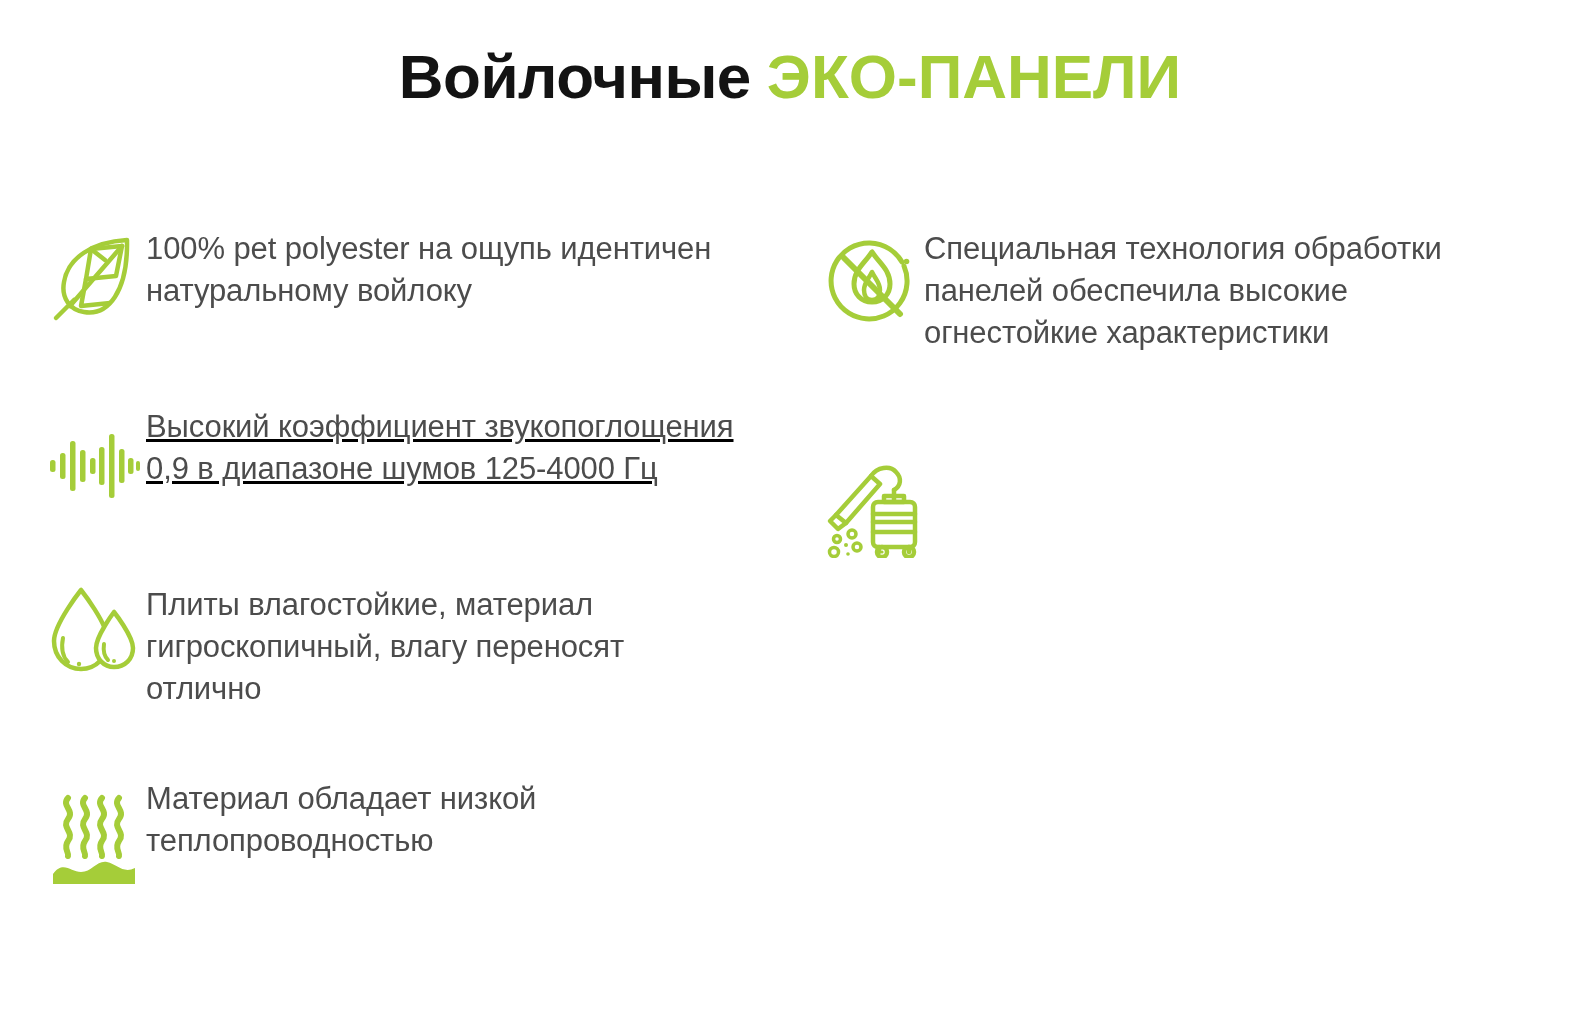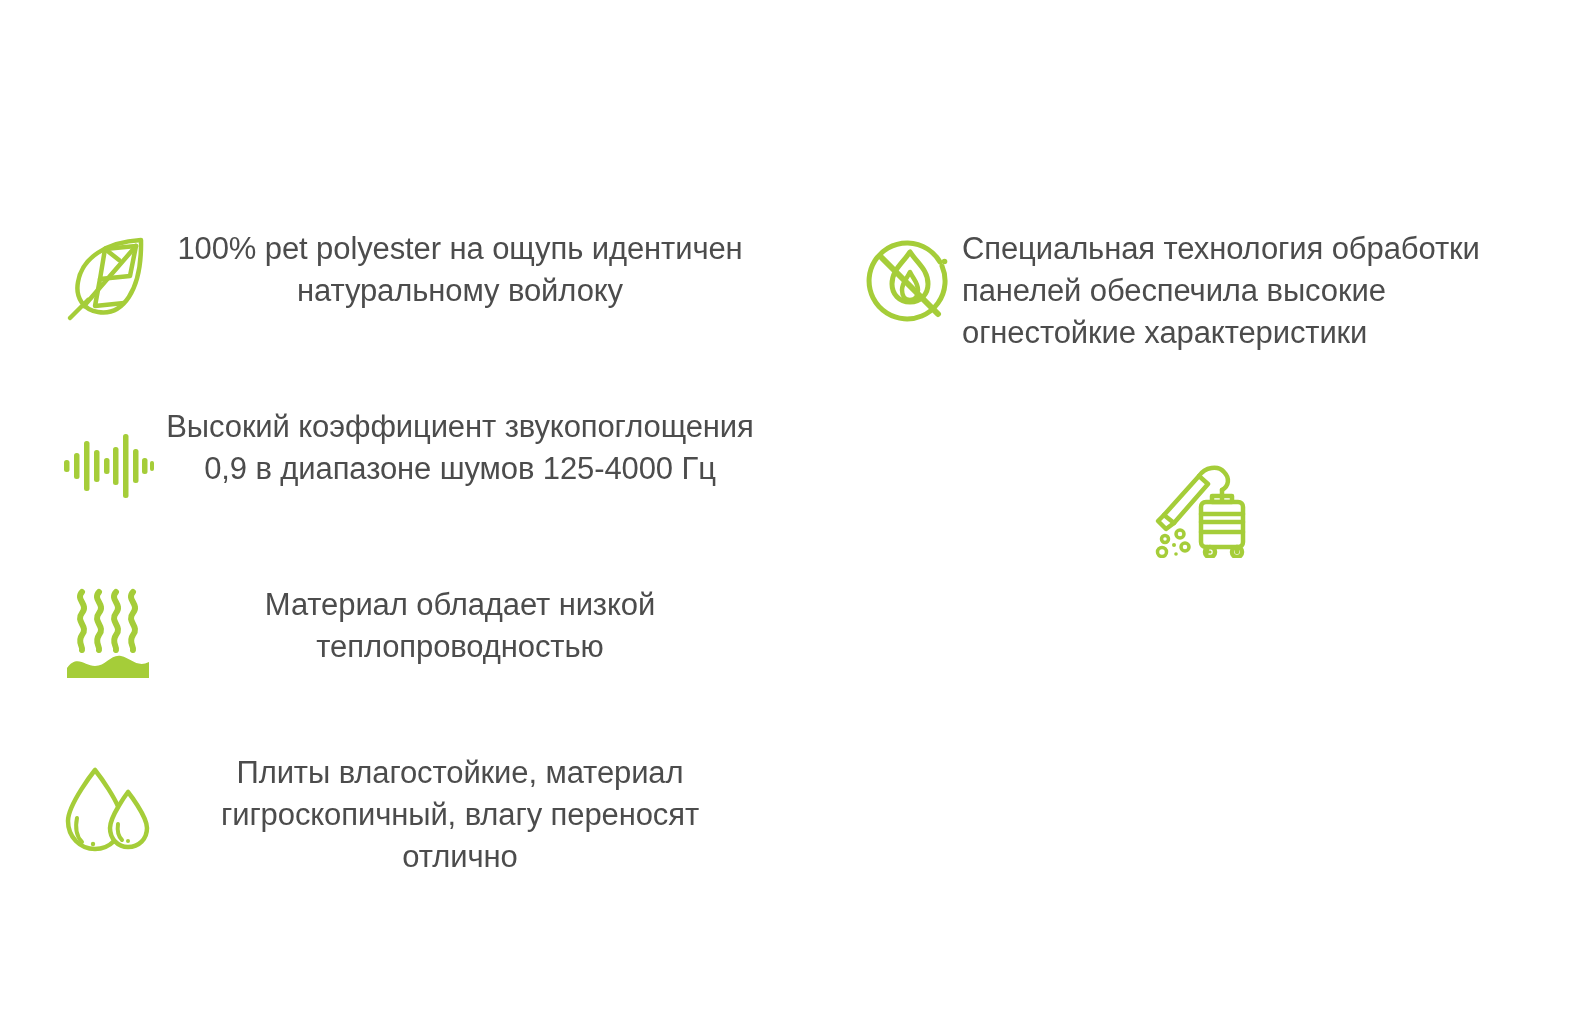--- a/index.html
+++ b/index.html
@@ -55,29 +55,27 @@
     width: 1580px;
     display: flex;
     align-items: flex-start;
   }
   .column {
     display: flex;
     flex-direction: column;
   }
   .column-left {
     width: 790px;
-    padding-left: 56px;
+    padding-left: 42px;
     box-sizing: border-box;
-    text-align: center;
   }
   .column-right {
     width: 790px;
     padding-left: 30px;
     box-sizing: border-box;
-    align-items: center;
   }
 
   .feature {
     display: flex;
     align-items: flex-start;
   }
   .feature-icon {
     width: 104px;
     min-width: 104px;
     height: 104px;
@@ -93,21 +91,21 @@
     font-size: 31px;
     line-height: 42px;
     font-weight: 400;
     letter-spacing: -0.1px;
     padding-top: 6px;
     max-width: 600px;
   }
 
   
   .column-left .feature:nth-child(1) { margin-bottom: 72px; }
-  .column-left .feature:nth-child(2) { margin-bottom: 60px; }
+  .column-left .feature:nth-child(2) { margin-bottom: 60px; text-decoration: underline; }
   .column-left .feature:nth-child(3) { margin-bottom: 62px; }
 
   
   .column-left .feature:nth-child(1) .feature-icon { margin-top: 2px; }
   .column-left .feature:nth-child(2) .feature-icon { margin-top: 14px; }
   .column-left .feature:nth-child(3) .feature-icon { margin-top: 2px; }
   .column-left .feature:nth-child(4) .feature-icon { margin-top: 14px; }
 
   
   .column-right .feature:nth-child(1) { margin-bottom: 90px; }
@@ -117,20 +115,23 @@
   .column-right .feature:nth-child(2) .feature-icon { margin-top: 14px; }
   .column-right .feature:nth-child(3) .feature-icon { margin-top: 14px; }
 
   .column-right .feature-text { max-width: 580px; }
 </style>
 </head>
 <body>
 
 <div class="poster">
 
+  <div class="title-row">
+    <span class="title-main">Войлочные</span><span class="title-accent">ЭКО-ПАНЕЛИ</span>
+  </div>
 
   <div class="columns">
 
     <div class="column column-left">
 
       <div class="feature">
         <span class="feature-icon">
           <svg width="92" height="92" viewBox="0 0 92 92" fill="none" xmlns="http://www.w3.org/2000/svg">
             <path d="M79 10 C44 12 20 28 16 52 C13 68 22 80 36 82 C60 86 80 62 79 10 Z" stroke="#a5cd39" stroke-width="4.5" stroke-linecap="round" stroke-linejoin="round"></path>
             <path d="M74 16 L22 76" stroke="#a5cd39" stroke-width="4.5" stroke-linecap="round"></path>
@@ -158,45 +159,45 @@
               <rect x="80" y="27" width="5.5" height="16" rx="2.5"></rect>
               <rect x="88" y="30" width="4" height="10" rx="2"></rect>
             </g>
           </svg>
         </span>
         <div class="feature-text">Высокий коэффициент звукопоглощения 0,9 в диапазоне шумов 125-4000 Гц</div>
       </div>
 
       <div class="feature">
         <span class="feature-icon">
-          <svg width="86" height="92" viewBox="0 0 86 92" fill="none" xmlns="http://www.w3.org/2000/svg">
-            <g stroke="#a5cd39" stroke-width="6" stroke-linecap="round" fill="none">
-              <path d="M17 6 C10 14 24 18 17 27 C10 36 24 40 17 49 C12 56 18 60 17 64"></path>
-              <path d="M34 6 C27 14 41 18 34 27 C27 36 41 40 34 49 C29 56 35 60 34 64"></path>
-              <path d="M51 6 C44 14 58 18 51 27 C44 36 58 40 51 49 C46 56 52 60 51 64"></path>
-              <path d="M68 6 C61 14 75 18 68 27 C61 36 75 40 68 49 C63 56 69 60 68 64"></path>
-            </g>
-            <path d="M2 82 C12 68 20 80 30 80 C41 80 46 68 56 70 C66 72 72 82 84 76 L84 92 L2 92 Z" fill="#a5cd39"></path>
-          </svg>
-        </span>
-        <div class="feature-text">Материал обладает низкой теплопроводностью</div>
-      </div>
-
-      <div class="feature">
-        <span class="feature-icon">
           <svg width="92" height="92" viewBox="0 0 92 92" fill="none" xmlns="http://www.w3.org/2000/svg">
             <path d="M33 4 C33 4 6 38 6 55 C6 71 18 83 33 83 C48 83 60 71 60 55 C60 38 33 4 33 4 Z" stroke="#a5cd39" stroke-width="4.5" stroke-linejoin="round" fill="none"></path>
             <path d="M15 52 C13 62 14 70 20 76" stroke="#a5cd39" stroke-width="4" stroke-linecap="round" fill="none"></path>
             <circle cx="31" cy="78" r="2.2" fill="#a5cd39"></circle>
             <path d="M66 26 C66 26 48 50 48 62 C48 73 56 81 66 81 C77 81 85 73 85 62 C85 50 66 26 66 26 Z" stroke="#a5cd39" stroke-width="4.5" stroke-linejoin="round" fill="#ffffff"></path>
             <path d="M56 58 C55 65 56 70 60 74" stroke="#a5cd39" stroke-width="4" stroke-linecap="round" fill="none"></path>
             <circle cx="66" cy="75" r="2" fill="#a5cd39"></circle>
           </svg>
         </span>
         <div class="feature-text">Плиты влагостойкие, материал гигроскопичный, влагу переносят отлично</div>
+      </div>
+
+      <div class="feature">
+        <span class="feature-icon">
+          <svg width="86" height="92" viewBox="0 0 86 92" fill="none" xmlns="http://www.w3.org/2000/svg">
+            <g stroke="#a5cd39" stroke-width="6" stroke-linecap="round" fill="none">
+              <path d="M17 6 C10 14 24 18 17 27 C10 36 24 40 17 49 C12 56 18 60 17 64"></path>
+              <path d="M34 6 C27 14 41 18 34 27 C27 36 41 40 34 49 C29 56 35 60 34 64"></path>
+              <path d="M51 6 C44 14 58 18 51 27 C44 36 58 40 51 49 C46 56 52 60 51 64"></path>
+              <path d="M68 6 C61 14 75 18 68 27 C61 36 75 40 68 49 C63 56 69 60 68 64"></path>
+            </g>
+            <path d="M2 82 C12 68 20 80 30 80 C41 80 46 68 56 70 C66 72 72 82 84 76 L84 92 L2 92 Z" fill="#a5cd39"></path>
+          </svg>
+        </span>
+        <div class="feature-text">Материал обладает низкой теплопроводностью</div>
       </div>
 
     </div>
 
     <div class="column column-right">
 
       <div class="feature">
         <span class="feature-icon">
           <svg width="92" height="92" viewBox="0 0 92 92" fill="none" xmlns="http://www.w3.org/2000/svg">
             <path d="M76 22 A38 38 0 1 0 78 26" stroke="#a5cd39" stroke-width="5" stroke-linecap="round" fill="none"></path>

